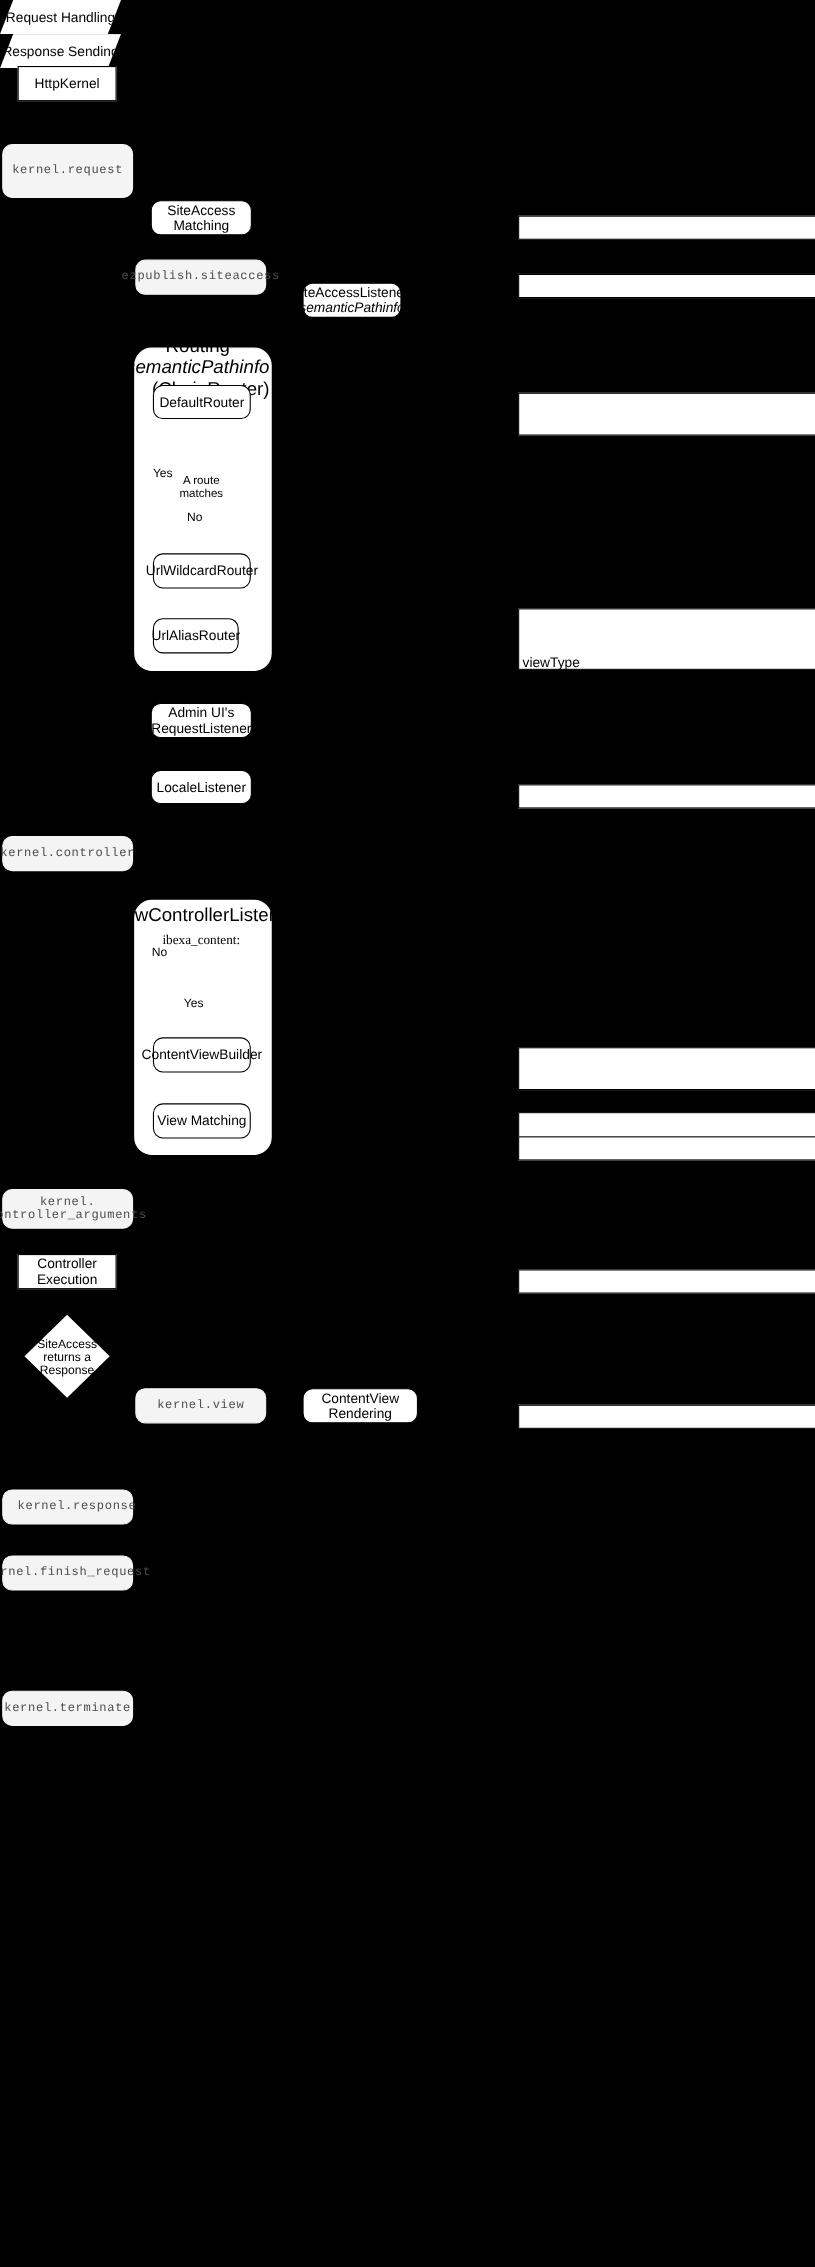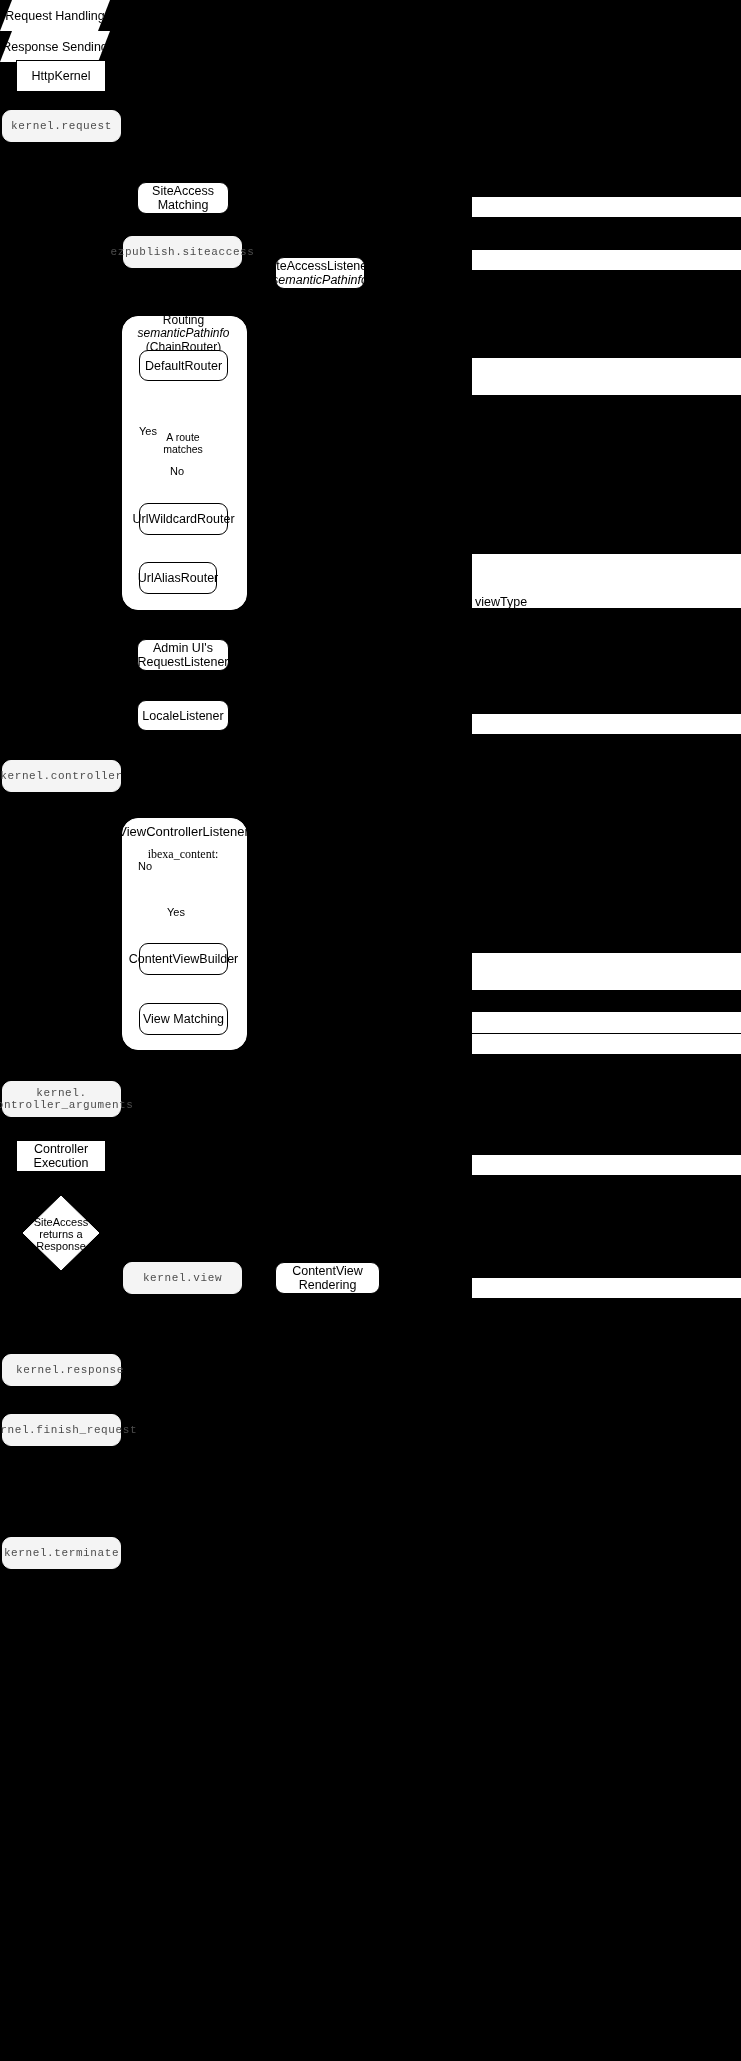--- a/index.html
+++ b/index.html
@@ -71,21 +71,21 @@
   </div>
 
   <div class="banner" style="left:8px;top:1474px;width:110px;height:31px;clip-path:polygon(12px 0,110px 0,98px 31px,0 31px);">
     <span>Response Sending</span>
   </div>
 
   <div class="node rect" style="left:16px;top:60px;width:90px;height:32px;align-items:center;">
     <span>HttpKernel</span>
   </div>
 
-  <div class="node event" style="left:2px;top:110px;width:119px;height:32px;text-align:right;">
+  <div class="node event" style="left:2px;top:131px;width:119px;height:49px;text-align:right;">
     <span>kernel.request</span>
   </div>
 
   <div class="node event" style="left:2px;top:760px;width:119px;height:32px;">
     <span>kernel.controller</span>
   </div>
 
   <div class="node event" style="left:2px;top:1081px;width:119px;height:36px;white-space:pre;">
     <span>kernel.
 controller_arguments</span>
@@ -120,21 +120,21 @@
   <div class="node event" style="left:123px;top:236px;width:119px;height:32px;">
     <span>ezpublish.siteaccess</span>
   </div>
 
   <div class="node round" style="left:275px;top:236px;width:90px;height:32px;flex-direction:column;margin-top:21px;">
     <span>SiteAccessListener:</span>
     <span class="italic">semanticPathinfo</span>
   </div>
 
   <div class="container" style="position:absolute;left:122px;top:316px;width:123px;height:292px;"></div>
-  <div class="node" style="left:122px;top:321px;width:123px;height:26px;flex-direction:column;background:transparent;font-size:12px;">
+  <div class="node" style="left:122px;top:321px;width:123px;height:26px;flex-direction:column;background:transparent;font-size:17px;align-items:flex-end;">
     <span>
       <span>Routing </span><span class="italic">semanticPathinfo</span>
     </span>
     <span>(ChainRouter)</span>
   </div>
 
   <div class="node round" style="left:139px;top:350px;width:89px;height:31px;text-align:right;">
     <span>DefaultRouter</span>
   </div>
 
@@ -156,21 +156,21 @@
   <div class="node round" style="left:137px;top:639px;width:92px;height:32px;flex-direction:column;">
     <span>Admin UI's</span>
     <span>RequestListener</span>
   </div>
 
   <div class="node round" style="left:137px;top:700px;width:92px;height:31px;">
     <span>LocaleListener</span>
   </div>
 
   <div class="container" style="position:absolute;left:122px;top:818px;width:123px;height:230px;"></div>
-  <div class="node" style="left:122px;top:824px;width:123px;height:16px;background:transparent;font-size:13px;">
+  <div class="node" style="left:122px;top:824px;width:123px;height:16px;background:transparent;font-size:17px;">
     <span>ViewControllerListener</span>
   </div>
 
   <div class="node serifmono" style="left:150px;top:846px;width:66px;height:18px;background:transparent;">
     <span>ibexa_content:</span>
   </div>
   <div class="lbl" style="left:138px;top:860px;">No</div>
   <div class="lbl" style="left:167px;top:906px;">Yes</div>
 
   <div class="node round" style="left:139px;top:943px;width:89px;height:32px;">

